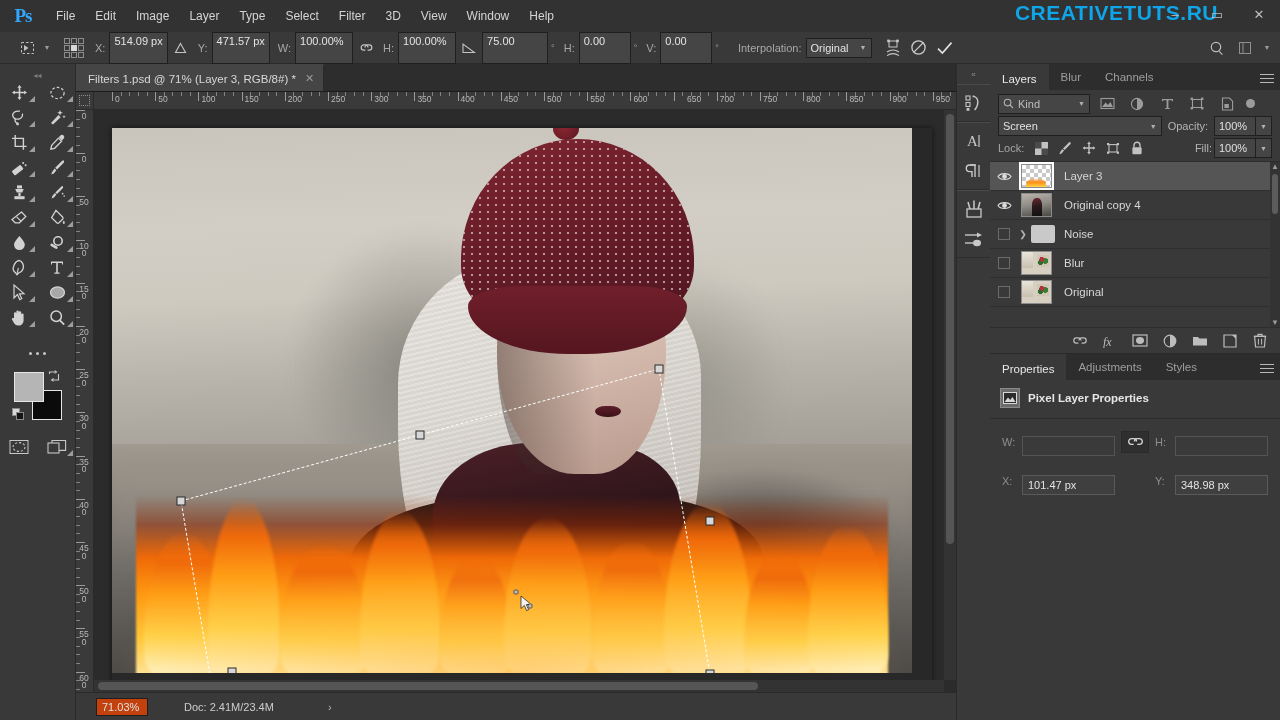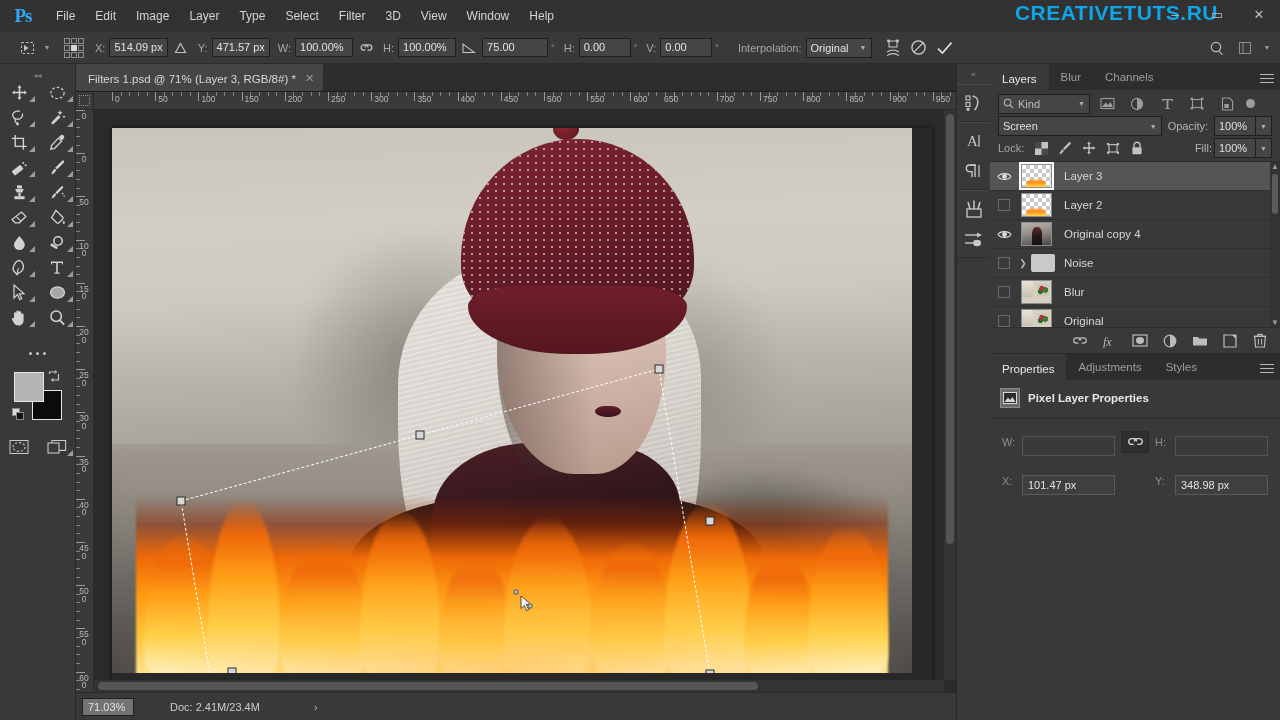--- a/index.html
+++ b/index.html
@@ -67,21 +67,21 @@
   .ref-grid {
     width: 22px; height: 22px; margin-left: 9px; margin-right: 6px;
     display: grid; grid-template-columns: repeat(3, 6px); grid-template-rows: repeat(3, 6px);
     gap: 1px; align-content:center; justify-content:center;
   }
   .ref-grid i { border:1px solid #8c8c8c; display:block; }
   .ref-grid i.on { background:#d8d8d8; border-color:#d8d8d8; }
   .opt-label { color:#a8a8a8; font-size: 11px; margin: 0 4px 0 4px; }
   .opt-field {
     background: #454545; border: 1px solid #1f1f1f;
-    height: 19px; line-height: 17px;
+    height: 32px; line-height: 17px;
     color: #e3e3e3; font-size: 11px; padding: 0 4px;
     text-align: left; min-width: 52px;
   }
   .opt-field.w { min-width: 58px; }
   .opt-icnbtn {
     width: 22px; height: 22px; display:flex; align-items:center; justify-content:center;
     color:#b5b5b5; margin: 0 2px;
   }
   .deg { color:#9b9b9b; font-size:9px; margin:0 5px 0 3px; }
   .opt-select {
@@ -323,22 +323,22 @@
   }
   .sb-h .thumb { position:absolute; top:2px; left:4px; width:660px; height:8px; background:#555; border-radius:4px; }
 
   
   .statusbar {
     position:absolute; left:76px; top:692px; width:880px; height:28px;
     background:#393939; border-top:1px solid #2a2a2a;
     display:flex; align-items:center; gap:0;
   }
   .st-zoom {
-    background:#737373; border:1px solid #1f1f1f; height:18px; line-height:16px;
-    font-size:11px; color:#e0e0e0; padding:0 5px; margin-left:6px; min-width:52px;
+    background:#c2410c; border:1px solid #1f1f1f; height:18px; line-height:16px;
+    font-size:11px; color:#e0e0e0; padding:0 5px; margin-left:20px; min-width:52px;
   }
   .st-doc { font-size:11px; color:#cdcdcd; margin-left:36px; }
   .st-arrow { color:#b5b5b5; font-size:11px; margin-left:54px; }
 
   
   .rail {
     position:absolute; left:956px; top:64px; width:34px; height:656px;
     background:#393939; border-left:1px solid #2a2a2a;
   }
   .rail-top { height:20px; display:flex; align-items:center; justify-content:center; color:#8e8e8e; font-size:8px; }
@@ -886,21 +886,21 @@
         <div class="rh-tick" style="left: 510.48px; height: 4px;"></div>
         <div class="rh-tick" style="left: 519.12px; height: 4px;"></div>
         <div class="rh-tick" style="left: 527.76px; height: 4px;"></div>
         <div class="rh-tick major" style="left: 536.4px;"></div>
         <div class="rh-lab" style="left: 539.4px;">600</div>
         <div class="rh-tick" style="left: 545.04px; height: 4px;"></div>
         <div class="rh-tick" style="left: 553.68px; height: 4px;"></div>
         <div class="rh-tick" style="left: 562.32px; height: 4px;"></div>
         <div class="rh-tick" style="left: 570.96px; height: 4px;"></div>
         <div class="rh-tick major" style="left: 579.6px;"></div>
-        <div class="rh-lab" style="left: 570px;">650</div>
+        <div class="rh-lab" style="left: 593px;">650</div>
         <div class="rh-tick" style="left: 588.24px; height: 4px;"></div>
         <div class="rh-tick" style="left: 596.88px; height: 4px;"></div>
         <div class="rh-tick" style="left: 605.52px; height: 4px;"></div>
         <div class="rh-tick" style="left: 614.16px; height: 4px;"></div>
         <div class="rh-tick major" style="left: 622.8px;"></div>
         <div class="rh-lab" style="left: 625.8px;">700</div>
         <div class="rh-tick" style="left: 631.44px; height: 4px;"></div>
         <div class="rh-tick" style="left: 640.08px; height: 4px;"></div>
         <div class="rh-tick" style="left: 648.72px; height: 4px;"></div>
         <div class="rh-tick" style="left: 657.36px; height: 4px;"></div>
@@ -1284,31 +1284,20 @@
             </svg>
         </div>
         <div class="thumb-cell">
           <div class="lthumb sel-out">
               <div class="fireTh"></div>
             </div>
         </div>
         <div class="layer-name">Layer 3</div>
       </div>
 
-      <div class="layer-row">
-        <div class="eye-cell">
-            <div class="eye-box"></div>
-          </div>
-        <div class="thumb-cell">
-          <div class="lthumb">
-              <div class="fireTh"></div>
-            </div>
-        </div>
-        <div class="layer-name">Layer 2</div>
-      </div>
 
       <div class="layer-row">
         <div class="eye-cell">
           <svg width="15" height="11" viewBox="0 0 15 11">
               <path d="M1 5.5 C3.4 1.6 11.6 1.6 14 5.5 C11.6 9.4 3.4 9.4 1 5.5 Z" fill="none" stroke="#dcdcdc" stroke-width="1.1"></path>
               <circle cx="7.5" cy="5.5" r="2.4" fill="#dcdcdc"></circle>
             </svg>
         </div>
         <div class="thumb-cell">
           <div class="lthumb photo-th"></div>

